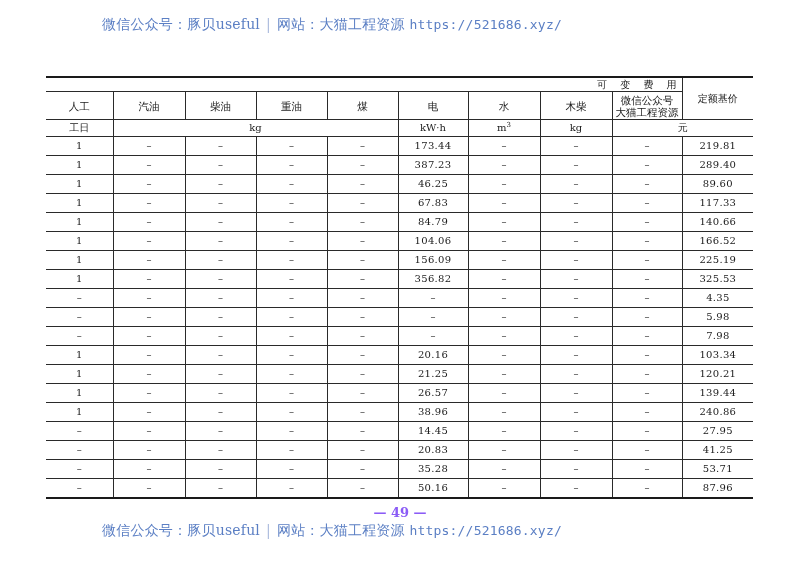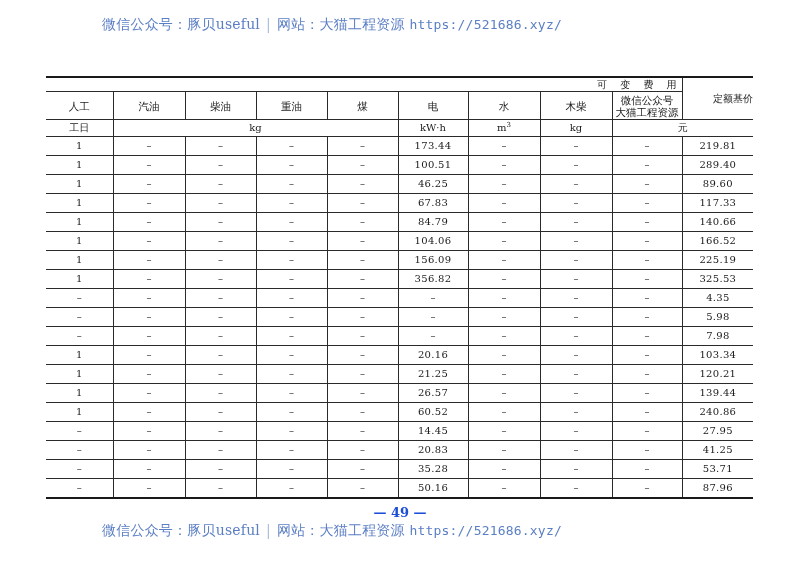--- a/index.html
+++ b/index.html
@@ -21,34 +21,34 @@
       position: absolute; left: 46px; top: 76px;
       border-collapse: collapse; table-layout: fixed;
       width: 707px;
       font-size: 10px;
     }
     table.quota td {
       border: 1px solid #2a2a2a;
       text-align: center; vertical-align: middle; padding: 0;
       height: 18px; line-height: 12px;
     }
-    table.quota tr.top-rule td { border-top: 2px solid #1a1a1a; text-align: right; }
+    table.quota tr.top-rule td { border-top: 2px solid #1a1a1a; }
     table.quota tr.last-row td { border-bottom: 2px solid #1a1a1a; }
     table.quota td:first-child { border-left: none; }
     table.quota td:last-child { border-right: none; }
     table.quota tr.group-row td { height: 13px; font-size: 10px; }
     table.quota tr.group-row td.group-title { text-align: right; padding-right: 0; letter-spacing: 5px; font-weight: normal;}
     table.quota tr.head-row td { height: 27px; font-size: 10.5px; }
     table.quota tr.unit-row td { height: 16px; font-size: 10px; }
     .twoline { line-height: 13px; font-size: 10px; }
     .num { font-family: "DejaVu Serif", "Liberation Serif", serif; font-size: 10px; letter-spacing: 0.3px; }
     .dash { font-size: 10px; }
     .page-number {
       position: absolute; left: 0; top: 505px; width: 800px; text-align: center;
-      font-size: 13px; font-weight: bold; color: #1d4ed8;
+      font-size: 13px; font-weight: bold; color: #8b5cf6;
       font-family: "DejaVu Serif", "Liberation Serif", serif;
     }
     sup { font-size: 7px; line-height: 0; }
   </style>
 </head>
 <body>
 
 <div class="watermark top">
   <span>微信公众号：豚贝useful</span><span class="sep">|</span><span>网站：大猫工程资源</span>
   <span class="url">https://521686.xyz/</span>
@@ -105,21 +105,21 @@
         <td class="dash">–</td>
         <td class="dash">–</td>
         <td class="num">219.81</td>
       </tr>
       <tr>
         <td class="num">1</td>
         <td class="dash">–</td>
         <td class="dash">–</td>
         <td class="dash">–</td>
         <td class="dash">–</td>
-        <td class="num">100.51</td>
+        <td class="num">387.23</td>
         <td class="dash">–</td>
         <td class="dash">–</td>
         <td class="dash">–</td>
         <td class="num">289.40</td>
       </tr>
       <tr>
         <td class="num">1</td>
         <td class="dash">–</td>
         <td class="dash">–</td>
         <td class="dash">–</td>
@@ -261,21 +261,21 @@
         <td class="dash">–</td>
         <td class="dash">–</td>
         <td class="num">139.44</td>
       </tr>
       <tr>
         <td class="num">1</td>
         <td class="dash">–</td>
         <td class="dash">–</td>
         <td class="dash">–</td>
         <td class="dash">–</td>
-        <td class="num">60.52</td>
+        <td class="num">38.96</td>
         <td class="dash">–</td>
         <td class="dash">–</td>
         <td class="dash">–</td>
         <td class="num">240.86</td>
       </tr>
       <tr>
         <td class="dash">–</td>
         <td class="dash">–</td>
         <td class="dash">–</td>
         <td class="dash">–</td>

